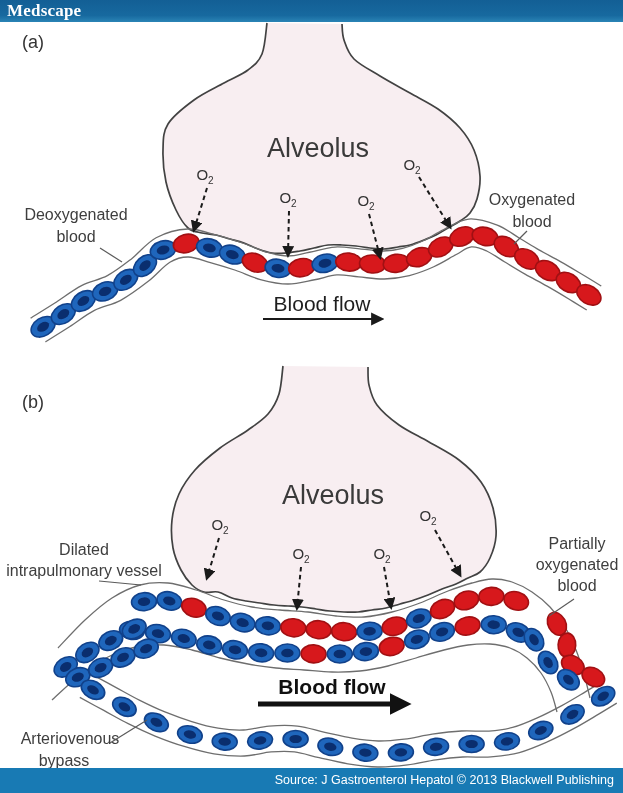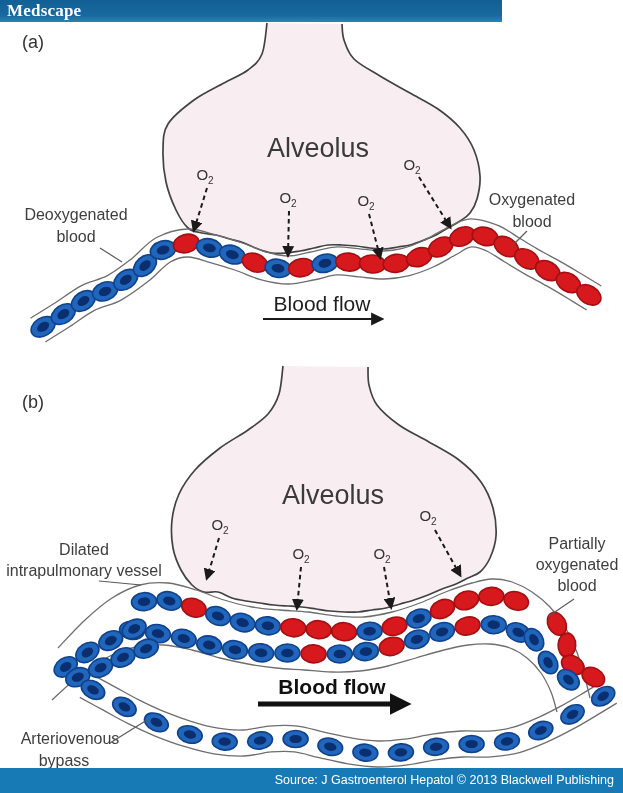--- a/index.html
+++ b/index.html
@@ -1,18 +1,18 @@
 <!DOCTYPE html>
 <html><head>
 <meta charset="utf-8">
 <style>
   html,body{margin:0;padding:0;background:#fff;}
   .stage{position:relative;width:623px;height:793px;background:#fff;overflow:hidden;
          font-family:"Liberation Sans",sans-serif;}
-  .header{position:absolute;left:0;top:0;width:502px;height:22px;
+  .header{position:absolute;left:0;top:0;width:623px;height:22px;
           background:linear-gradient(180deg,#135F95 0%,#17699F 70%,#2A84B6 100%);}
   .logo{position:absolute;left:7px;top:1px;color:#fff;
         font-family:"Liberation Serif",serif;font-weight:bold;font-size:17px;letter-spacing:.2px;}
   .footer{position:absolute;left:0;top:768px;width:623px;height:25px;background:#187AB4;}
   .footer span{position:absolute;right:9px;top:5px;color:#fff;font-size:12.5px;}
   svg{position:absolute;left:0;top:0;}
   .o2{font:15px "Liberation Sans",sans-serif;fill:#333;text-anchor:middle;}
   .o2sub{font-size:10px;}
   .lbl{font:16px "Liberation Sans",sans-serif;fill:#3E3E3E;text-anchor:middle;}
   .alv{font:27px "Liberation Sans",sans-serif;fill:#3A3A3A;text-anchor:middle;}

